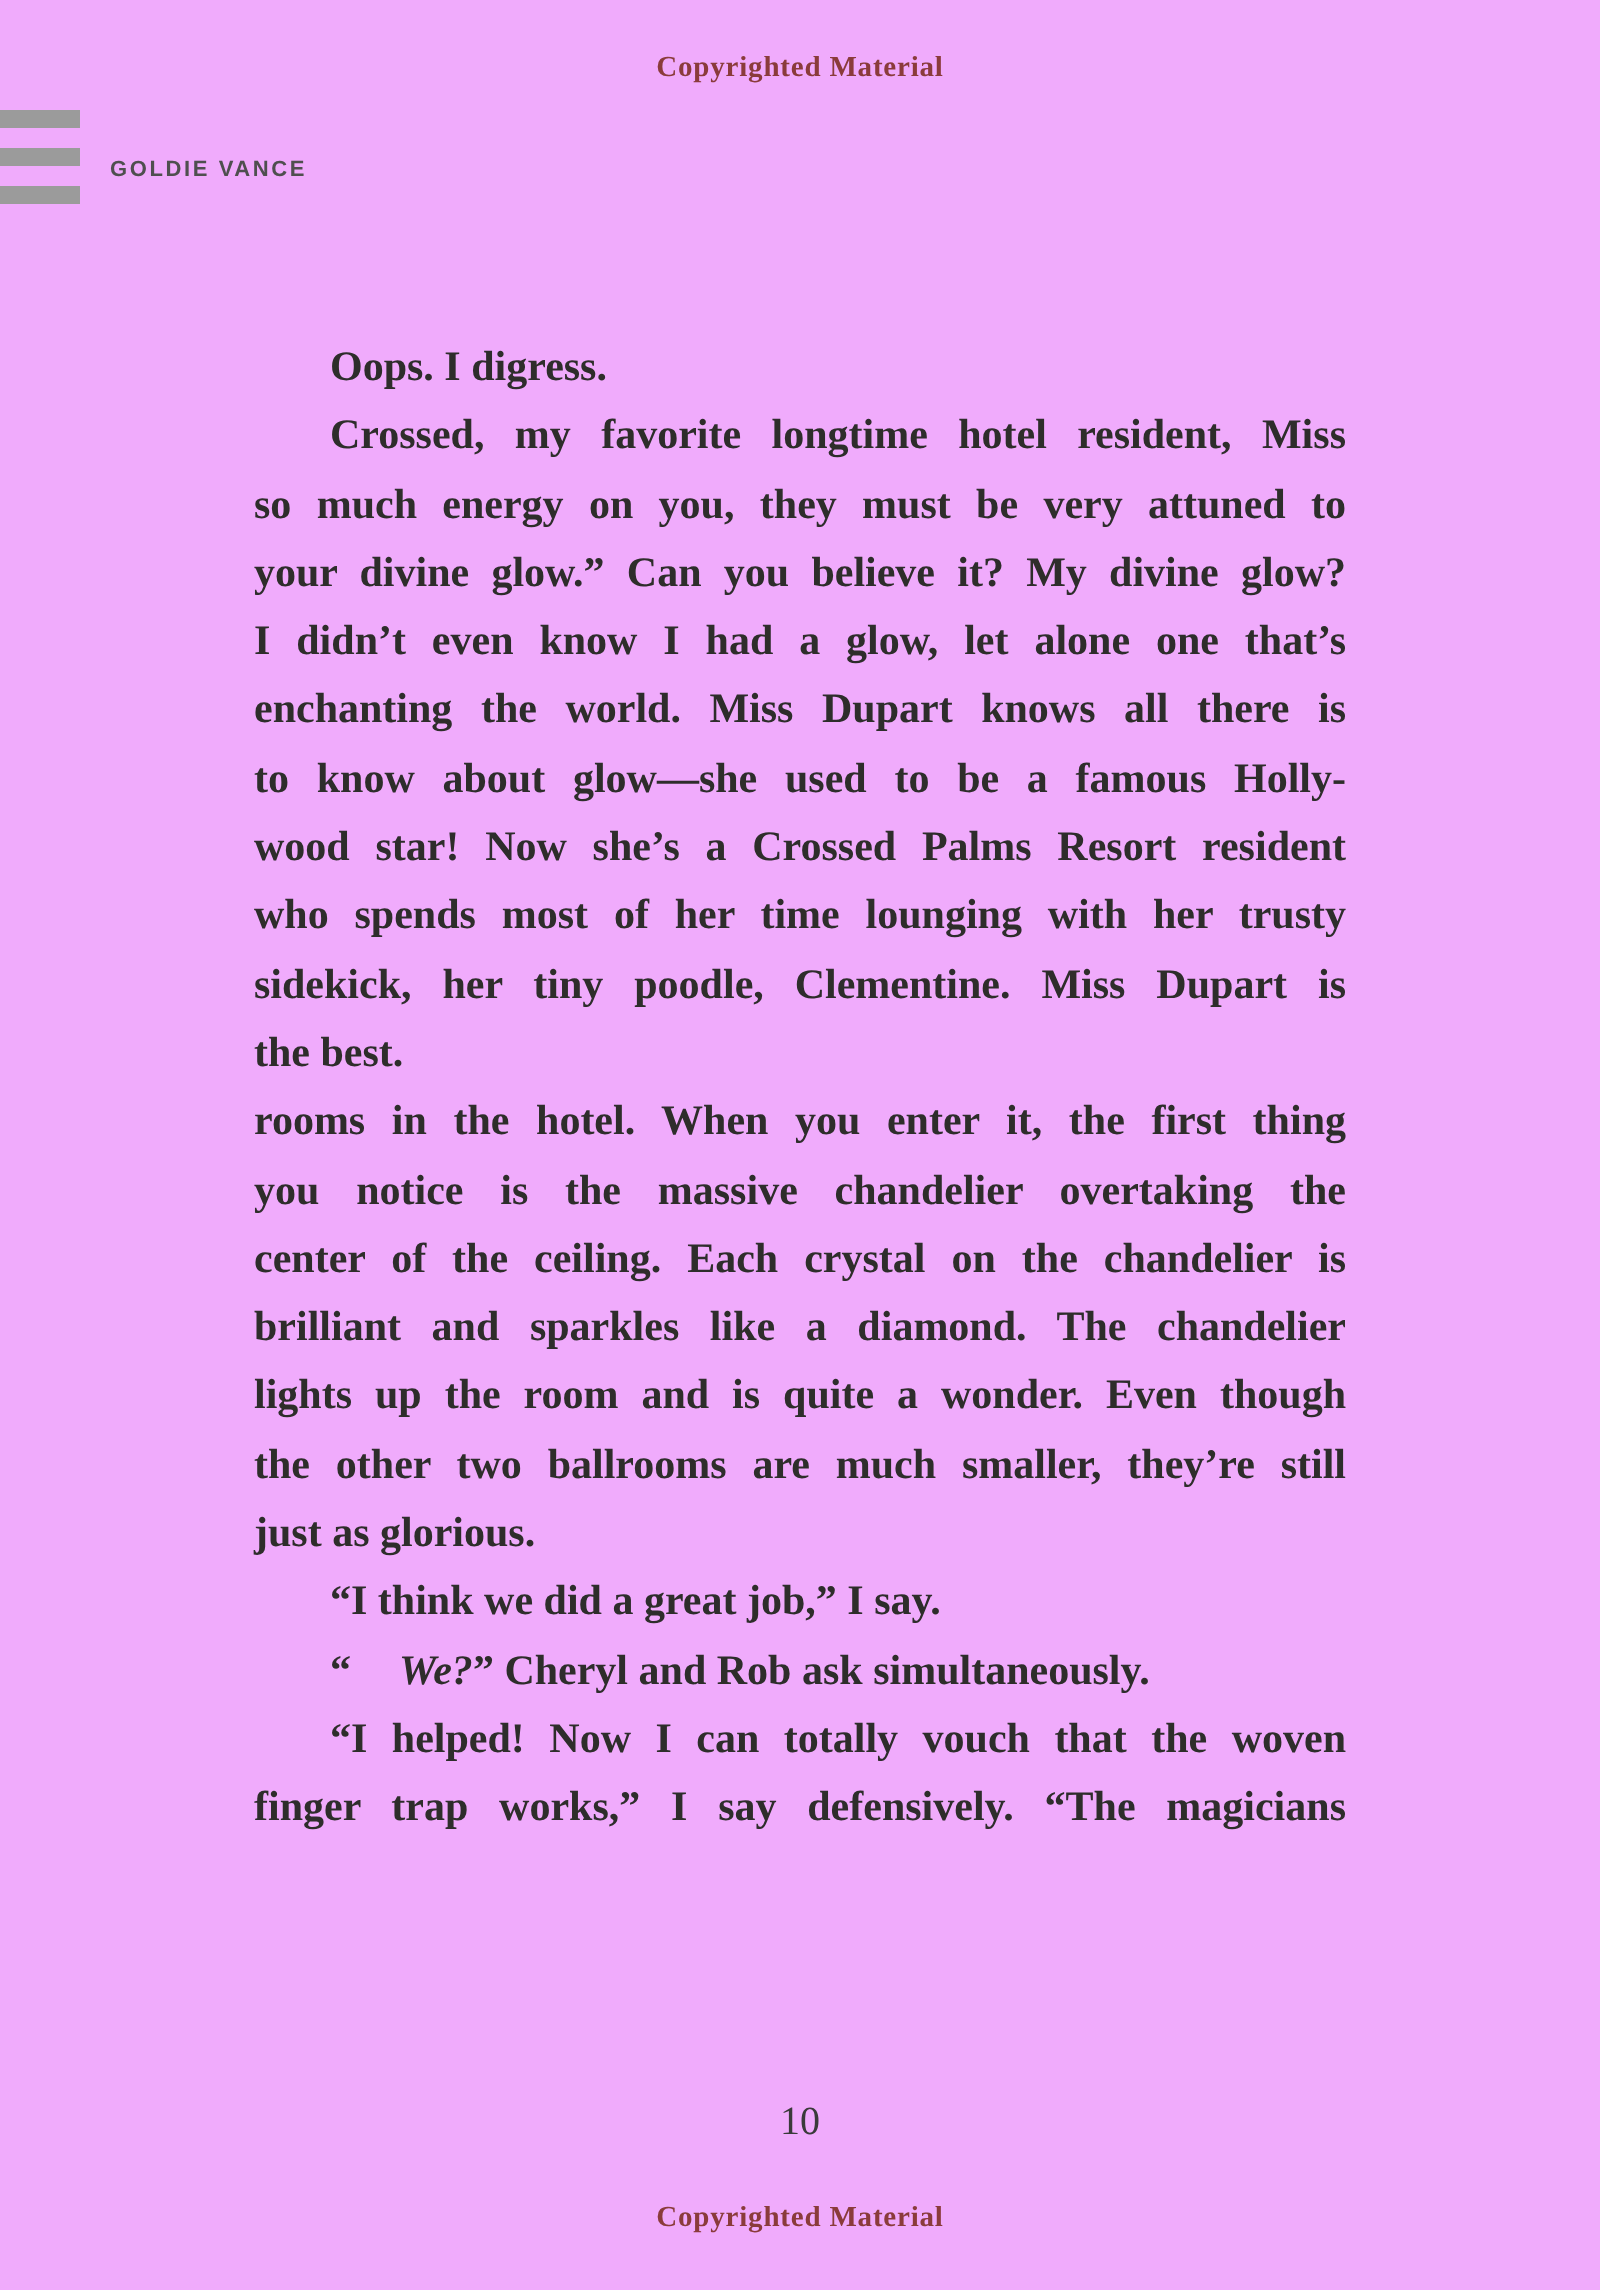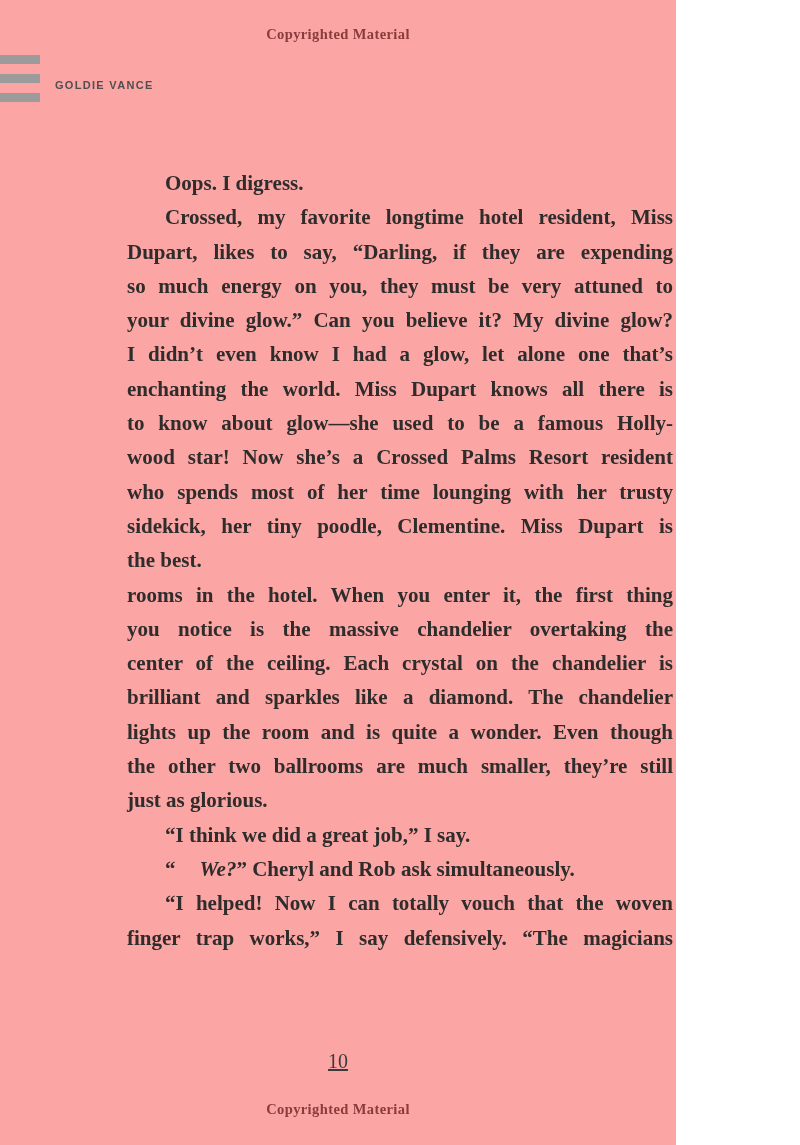--- a/index.html
+++ b/index.html
@@ -1,20 +1,20 @@
 <!DOCTYPE html>
 <html style="--copyright-color: #8a3b3b; --text-color: #2e2d2b; --bars-color: #9b9b9b;"><head>
 <meta charset="utf-8">
 <style>
   html, body { margin: 0; padding: 0; background: #ffffff; }
   .page {
     position: relative;
-    width: 676px;
+    width: 800px;
     height: 1145px;
-    background: #fca5a5;
+    background: #f0abfc;
     font-family: "Liberation Serif", serif;
     overflow: hidden;
   }
   .copyright {
     position: absolute;
     left: 0;
     width: 100%;
     text-align: center;
     font-family: "Liberation Serif", serif;
     font-size: 14.5px;
@@ -62,42 +62,40 @@
   .line em { font-style: italic; margin-left: 24px; }
 
   .page-number {
     position: absolute;
     left: 0;
     top: 1050px;
     width: 100%;
     text-align: center;
     font-size: 20px;
     color: #3a3a3a;
-    text-decoration: underline;
   }
 </style>
 </head>
 <body>
 
 <div class="page">
 
   <div class="copyright copyright-top">Copyrighted Material</div>
 
   <div class="logo-bars">
     <div class="bar"></div>
     <div class="bar"></div>
     <div class="bar"></div>
   </div>
 
   <div class="book-title">GOLDIE VANCE</div>
 
   <div class="text-block">
       <div class="line left indent">Oops. I digress.</div>
       <div class="line indent">Crossed, my favorite longtime hotel resident, Miss</div>
-      <div class="line">Dupart, likes to say, “Darling, if they are expending</div>
       <div class="line">so much energy on you, they must be very attuned to</div>
       <div class="line">your divine glow.” Can you believe it? My divine glow?</div>
       <div class="line">I didn’t even know I had a glow, let alone one that’s</div>
       <div class="line">enchanting the world. Miss Dupart knows all there is</div>
       <div class="line">to know about glow—she used to be a famous Holly-</div>
       <div class="line">wood star! Now she’s a Crossed Palms Resort resident</div>
       <div class="line">who spends most of her time lounging with her trusty</div>
       <div class="line">sidekick, her tiny poodle, Clementine. Miss Dupart is</div>
       <div class="line left">the best.</div>
       <div class="line">rooms in the hotel. When you enter it, the first thing</div>

